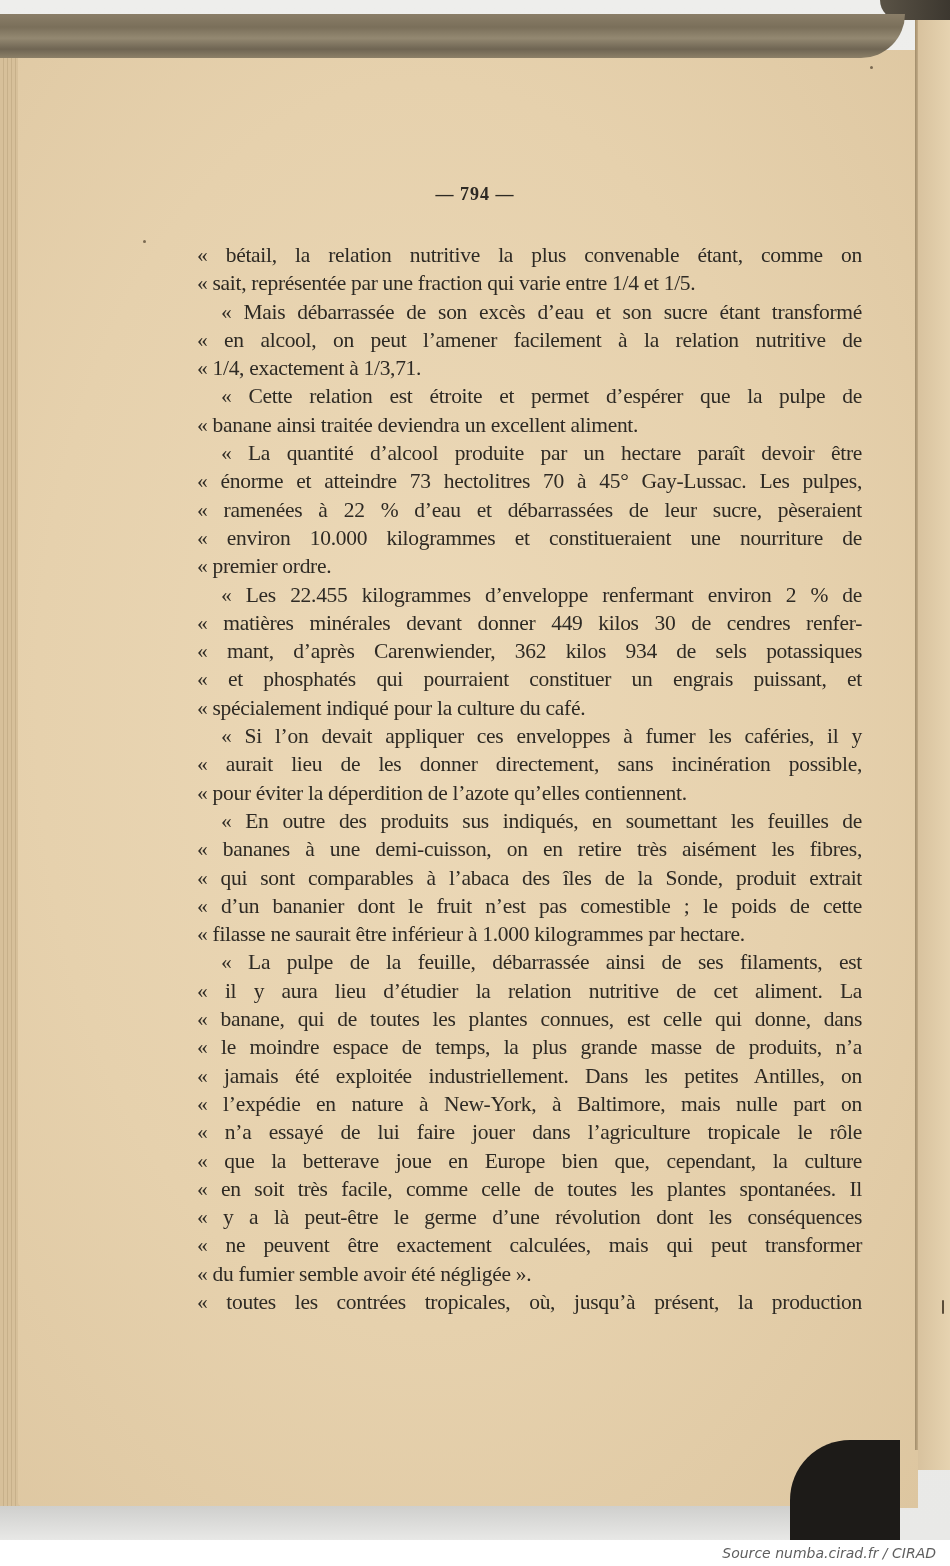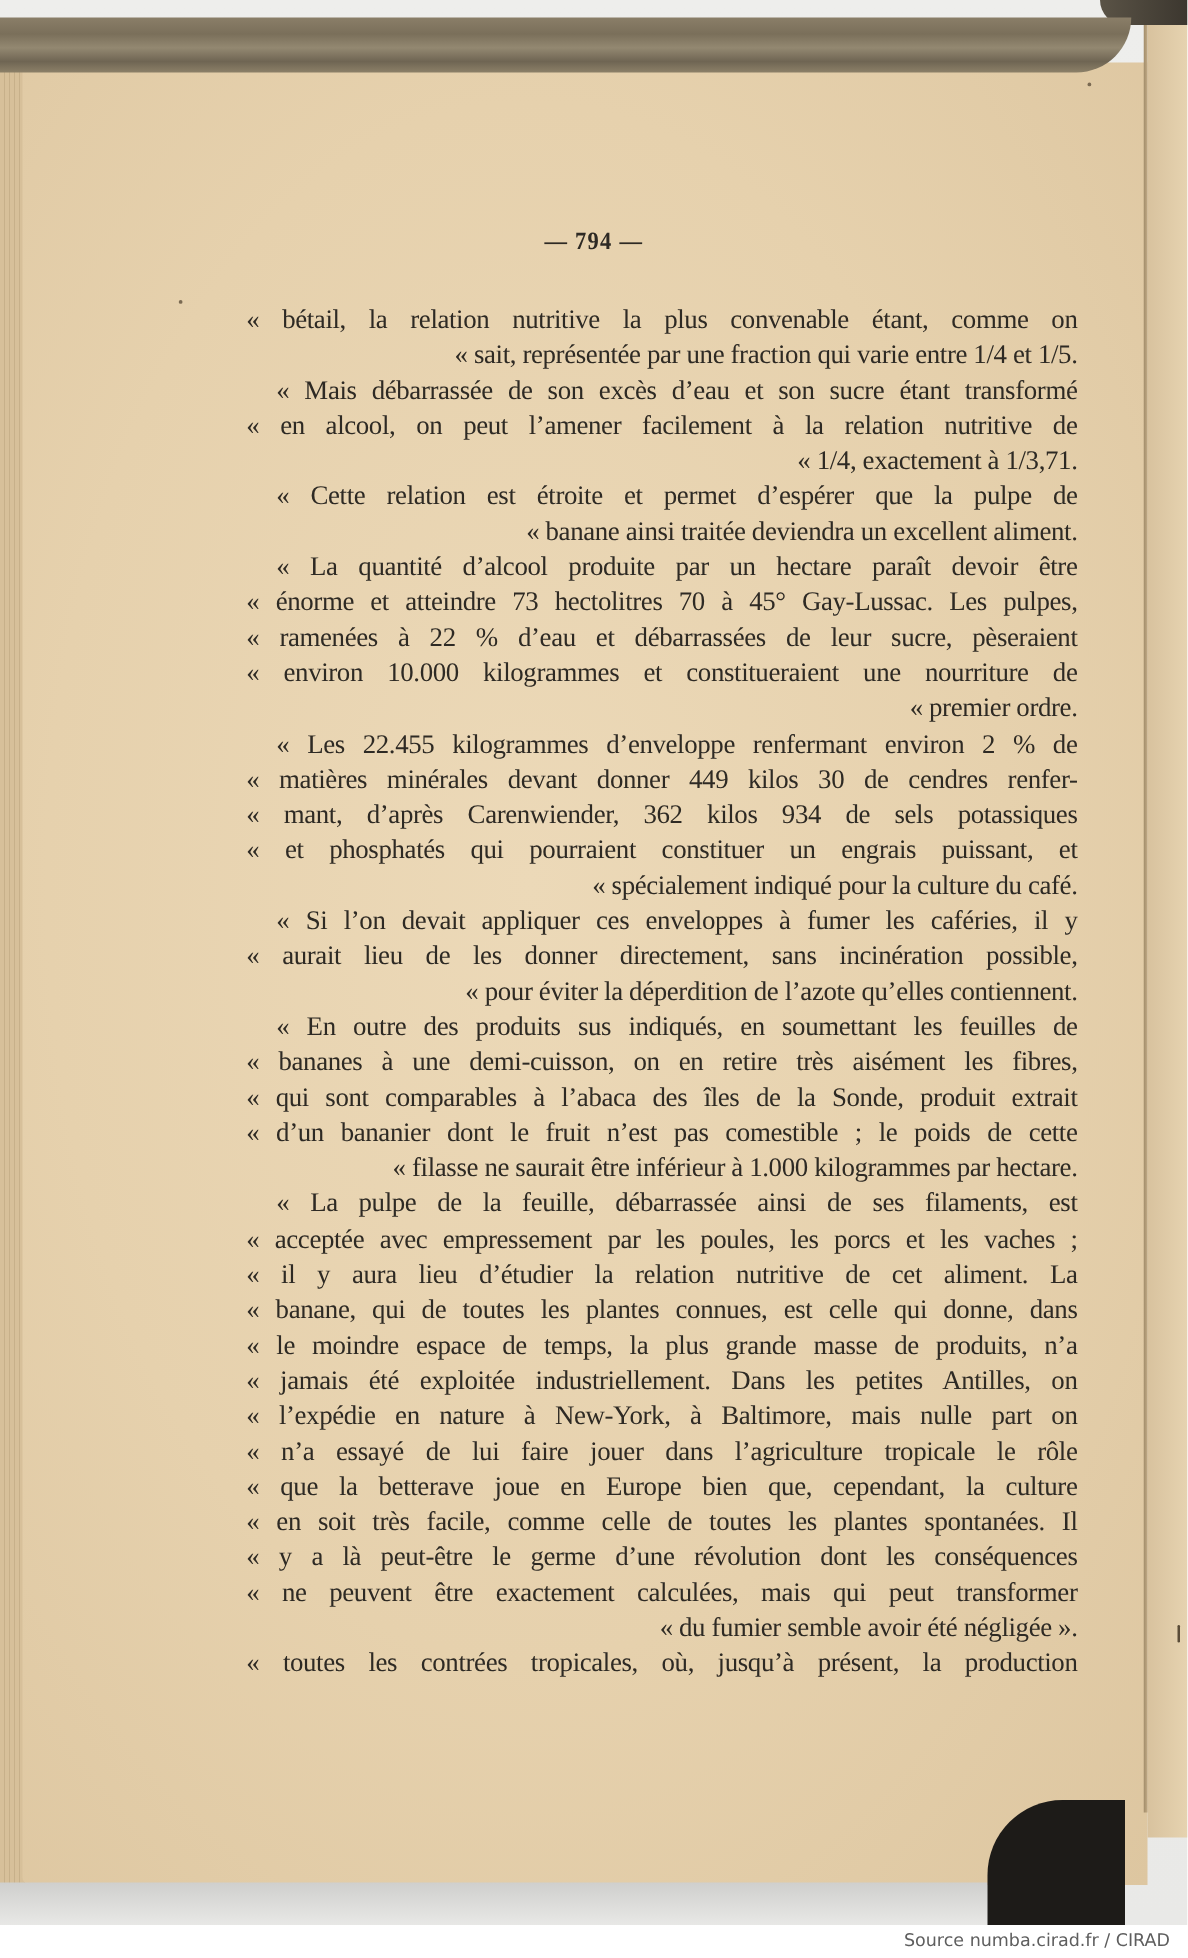--- a/index.html
+++ b/index.html
@@ -47,36 +47,35 @@
   .bottom-shadow {
     position:absolute; left:0; top:1506px; width:790px; height:34px;
     background:linear-gradient(180deg,#cfcfcd,#e8e8e6);
   }
   .footer {
     position:absolute; left:0; top:1540px; width:950px; height:26px; background:#ffffff;
   }
   .source {
     position:absolute; right:14px; top:5px;
     font-family:"DejaVu Sans", "Liberation Sans", sans-serif;
-    font-size:14px; color:#5e5e5e;
+    font-size:14px; color:#5e5e5e;font-style:italic;
   }
   .page-number {
     position:absolute; left:0; width:950px; top:183px; text-align:center;
     font-size:18px; font-weight:bold; color:#2e2a24; letter-spacing:1px;
     transform:scaleY(1.1);
   }
   .text-block {
     position:absolute; left:197px; top:224px; width:665px;
     color:#2e2a24; font-size:21.5px; line-height:28.3px;margin-top:17px;
   }
   .line {
     white-space:nowrap; overflow:visible;
     letter-spacing:-0.3px;
     transform-origin:left center;
-    text-align:right;
   }
   .line.indent { padding-left:24px; }
   .line.just { text-align:justify; text-align-last:justify; }
   .mark-dot { position:absolute; width:3px; height:3px; background:#7a6a52; border-radius:50%; }
 </style>
 </head>
 <body>
 
 <div class="scan-bg"></div>
 <div class="top-right-dark"></div>
@@ -114,21 +113,20 @@
     <div class="line">« spécialement indiqué pour la culture du café.</div>
     <div class="line indent just">« Si l’on devait appliquer ces enveloppes à fumer les caféries, il y</div>
     <div class="line just">« aurait lieu de les donner directement, sans incinération possible,</div>
     <div class="line">« pour éviter la déperdition de l’azote qu’elles contiennent.</div>
     <div class="line indent just">« En outre des produits sus indiqués, en soumettant les feuilles de</div>
     <div class="line just">« bananes à une demi-cuisson, on en retire très aisément les fibres,</div>
     <div class="line just">« qui sont comparables à l’abaca des îles de la Sonde, produit extrait</div>
     <div class="line just">« d’un bananier dont le fruit n’est pas comestible ; le poids de cette</div>
     <div class="line">« filasse ne saurait être inférieur à 1.000 kilogrammes par hectare.</div>
     <div class="line indent just">« La pulpe de la feuille, débarrassée ainsi de ses filaments, est</div>
-    <div class="line just">« acceptée avec empressement par les poules, les porcs et les vaches ;</div>
     <div class="line just">« il y aura lieu d’étudier la relation nutritive de cet aliment. La</div>
     <div class="line just">« banane, qui de toutes les plantes connues, est celle qui donne, dans</div>
     <div class="line just">« le moindre espace de temps, la plus grande masse de produits, n’a</div>
     <div class="line just">« jamais été exploitée industriellement. Dans les petites Antilles, on</div>
     <div class="line just">« l’expédie en nature à New-York, à Baltimore, mais nulle part on</div>
     <div class="line just">« n’a essayé de lui faire jouer dans l’agriculture tropicale le rôle</div>
     <div class="line just">« que la betterave joue en Europe bien que, cependant, la culture</div>
     <div class="line just">« en soit très facile, comme celle de toutes les plantes spontanées. Il</div>
     <div class="line just">« y a là peut-être le germe d’une révolution dont les conséquences</div>
     <div class="line just">« ne peuvent être exactement calculées, mais qui peut transformer</div>

